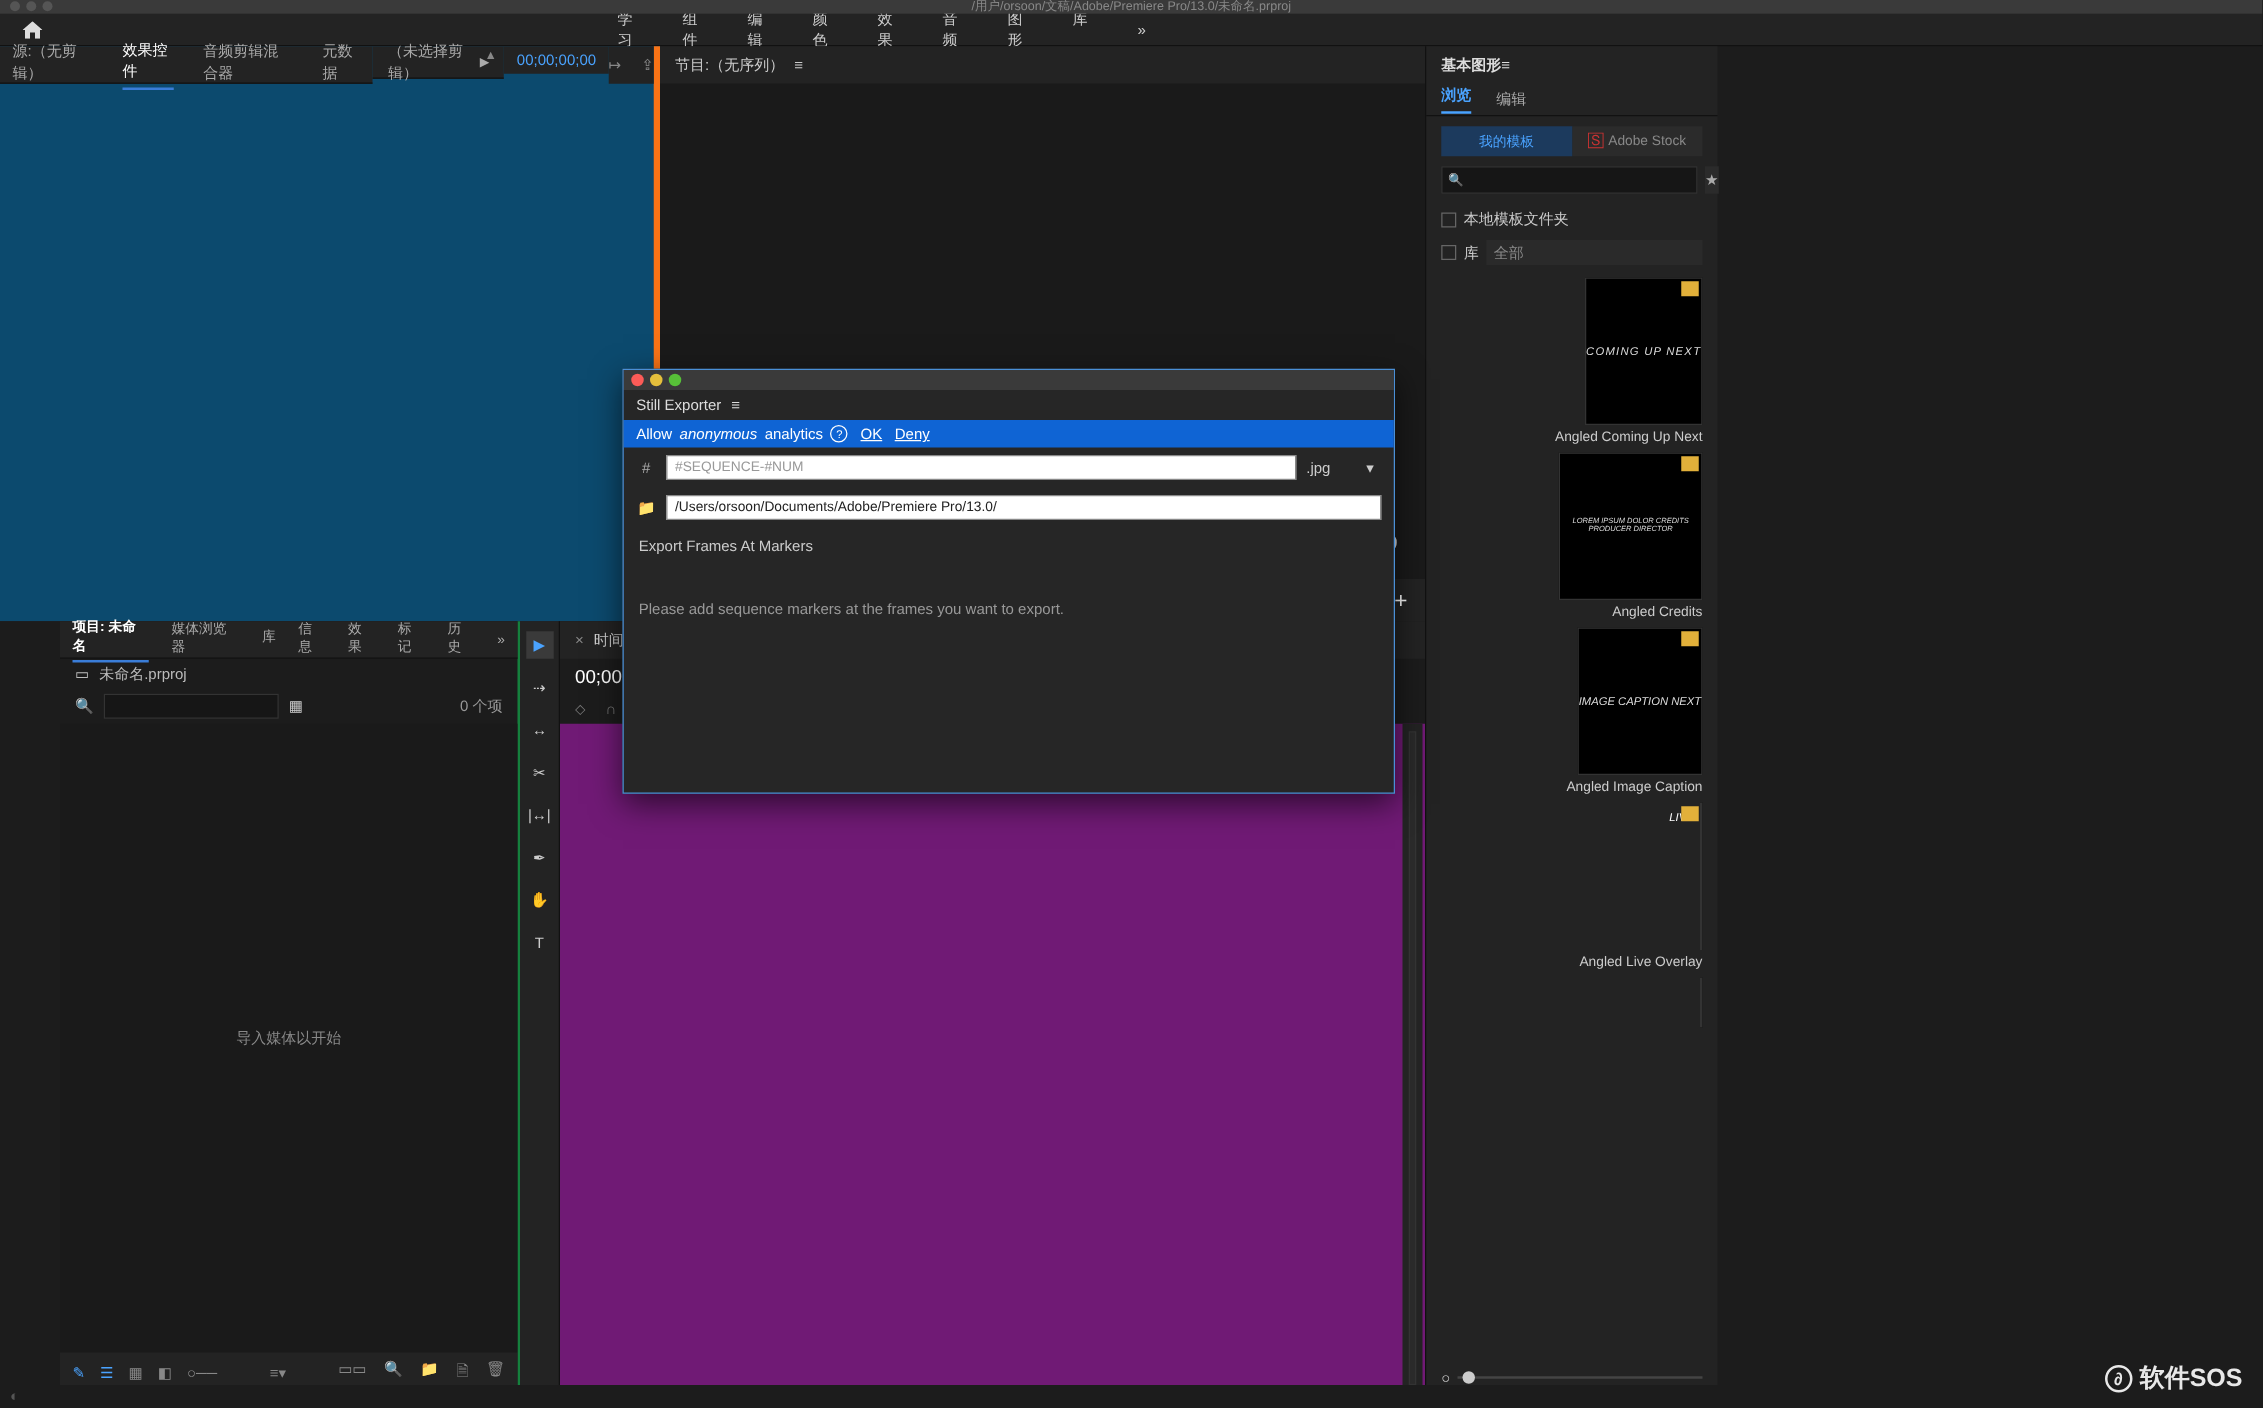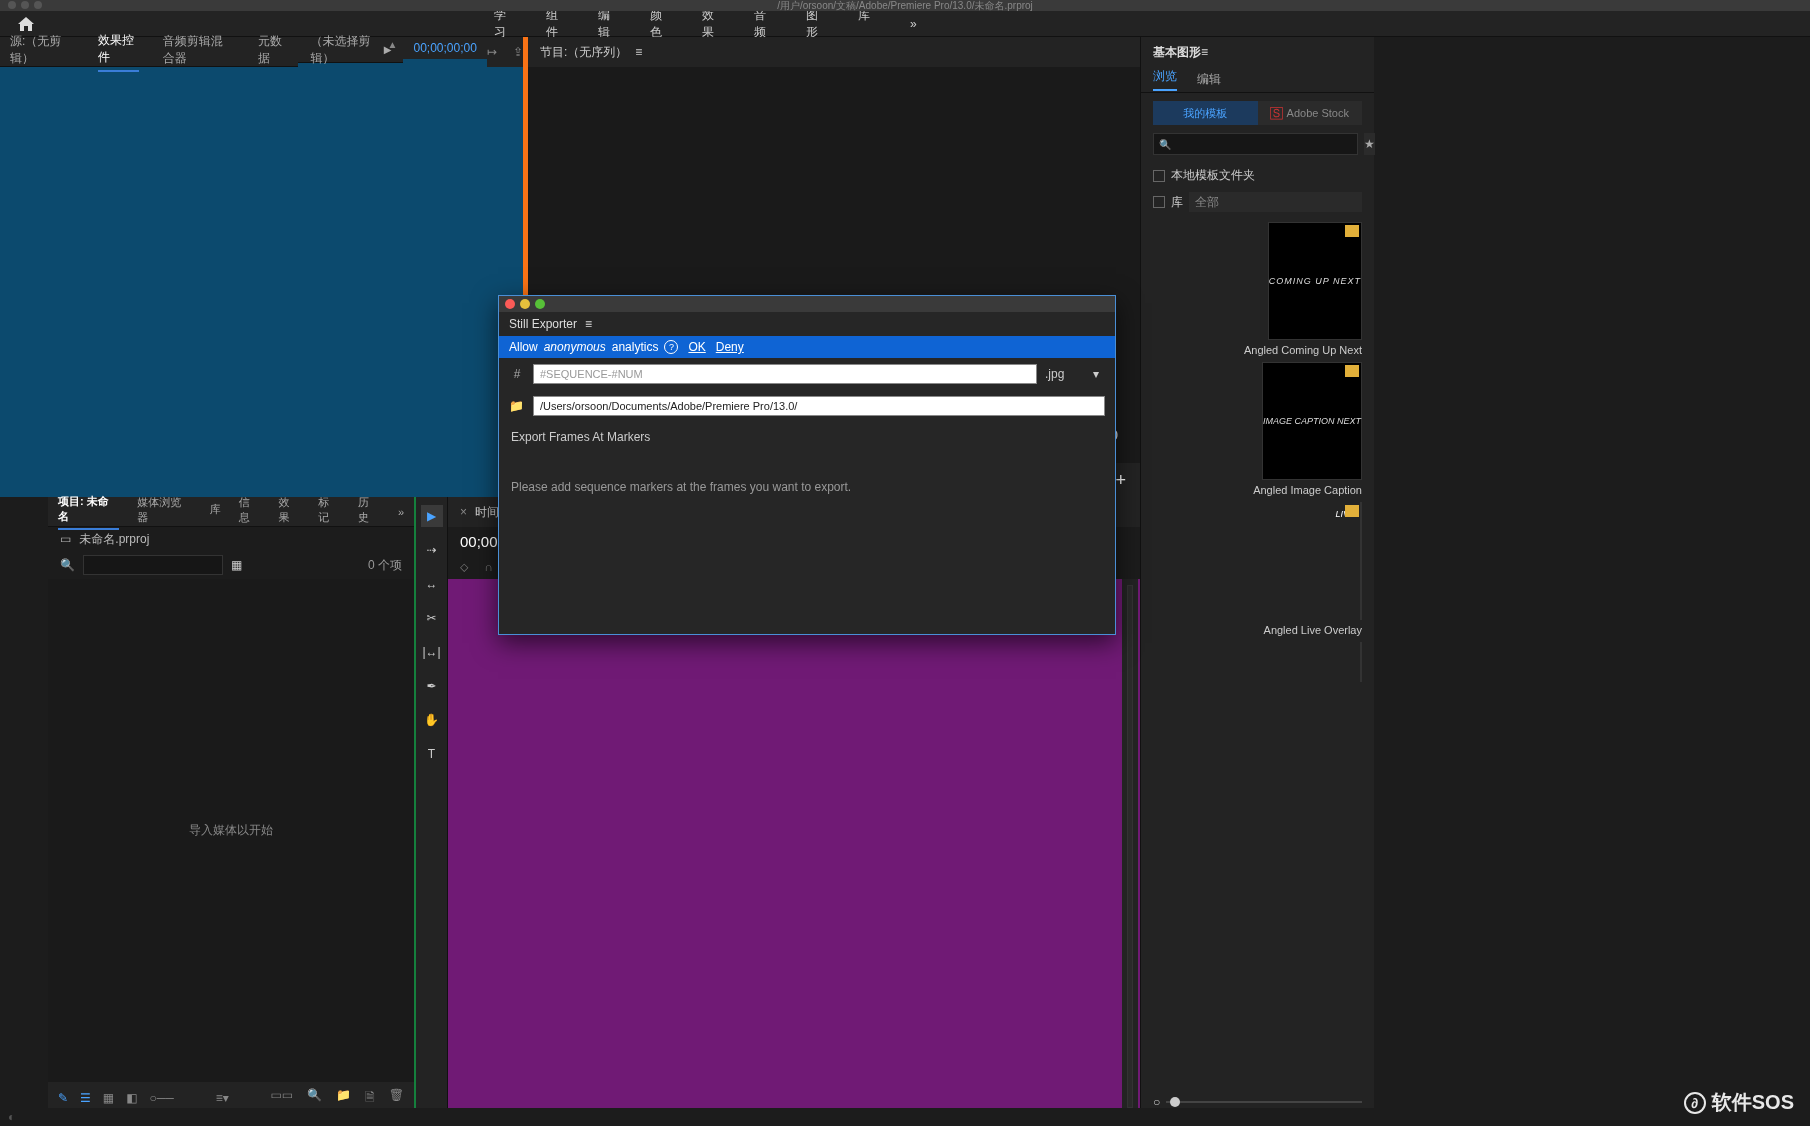--- a/index.html
+++ b/index.html
@@ -53,21 +53,21 @@
 .timeline-panel .tcrow { height: 28px; display: flex; align-items: center; padding: 0 12px; gap: 8px; }
 .timeline-panel .tc { color: #fff; font-size: 15px; font-weight: 500; }
 .timeline-panel .tctools { height: 24px; display: flex; align-items: center; padding: 0 12px; gap: 16px; color: #777; }
 .timeline-panel .area { flex: 1; display: flex; align-items: flex-start; justify-content: center; color: #999; background: #701a75; position: relative; }
 .timeline-panel .vbar { position: absolute; right: 2px; top: 0; width: 16px; height: 100%; background: #232323; display: flex; flex-direction: column; align-items: center; padding: 6px 0; }
 .timeline-panel .vbar .meter { width: 6px; flex: 1; background: #2a2a2a; border: 1px solid #333; }
 .right-panel { width: 234px; background: #232323; border-left: 1px solid #111; display: flex; flex-direction: column; }
 .right-panel .hdr { height: 30px; display: flex; align-items: center; padding: 0 12px; gap: 0; color: #ddd; font-weight: 600; }
 .right-panel .tabs2 { height: 26px; display: flex; align-items: center; padding: 0 12px; gap: 20px; border-bottom: 1px solid #111; }
 .right-panel .tabs2 .t { color: #aaa; cursor: pointer; }
-.right-panel .tabs2 .t.active { color: #4aa3ff; font-weight: 400; border-bottom: 2px solid #4aa3ff; padding-bottom: 4px; }
+.right-panel .tabs2 .t.active { color: #4aa3ff; font-weight: 700; border-bottom: 2px solid #4aa3ff; padding-bottom: 4px; }
 .right-panel .segbtns { display: flex; padding: 8px 12px; gap: 0; }
 .right-panel .segbtns .seg { flex: 1; height: 24px; display: flex; align-items: center; justify-content: center; font-size: 11px; }
 .right-panel .segbtns .seg.active { background: #1c3a5d; color: #4aa3ff; }
 .right-panel .segbtns .seg.inactive { background: #2b2b2b; color: #888; }
 .right-panel .srow { display: flex; padding: 0 12px; gap: 6px; align-items: center; margin-bottom: 8px; }
 .right-panel .srow input { flex: 1; height: 22px; background: #161616; border: 1px solid #333; color: #ccc; padding: 0 6px; }
 .right-panel .star { width: 22px; height: 22px; background: #2b2b2b; display: flex; align-items: center; justify-content: center; color: #aaa; }
 .right-panel .chk { display: flex; align-items: center; gap: 6px; padding: 4px 12px; color: #ccc; }
 .right-panel .chk .box { width: 12px; height: 12px; border: 1px solid #666; }
 .right-panel .sel { flex: 1; height: 20px; background: #2a2a2a; color: #888; padding: 0 6px; display: flex; align-items: center; }
@@ -289,20 +289,24 @@
     </div>
     <div class="thumbs">
       <div class="thumb">
         <div class="img">
             <span style="letter-spacing:1px">COMING UP NEXT</span>
             <div class="badge"></div>
           </div>
         <div class="cap">Angled Coming Up Next</div>
       </div>
       <div class="thumb">
+        <div class="img" style="font-size:6px;line-height:1.2;padding:0 10px;text-align:center">LOREM IPSUM DOLOR CREDITS<br>PRODUCER DIRECTOR<div class="badge"></div></div>
+        <div class="cap">Angled Credits</div>
+      </div>
+      <div class="thumb">
         <div class="img">
             <span>IMAGE CAPTION NEXT</span>
             <div class="badge"></div>
           </div>
         <div class="cap">Angled Image Caption</div>
       </div>
       <div class="thumb">
         <div class="img">
             <span style="position:absolute;top:6px;right:6px;color:#fff">LIVE</span>
             <div class="badge"></div>

